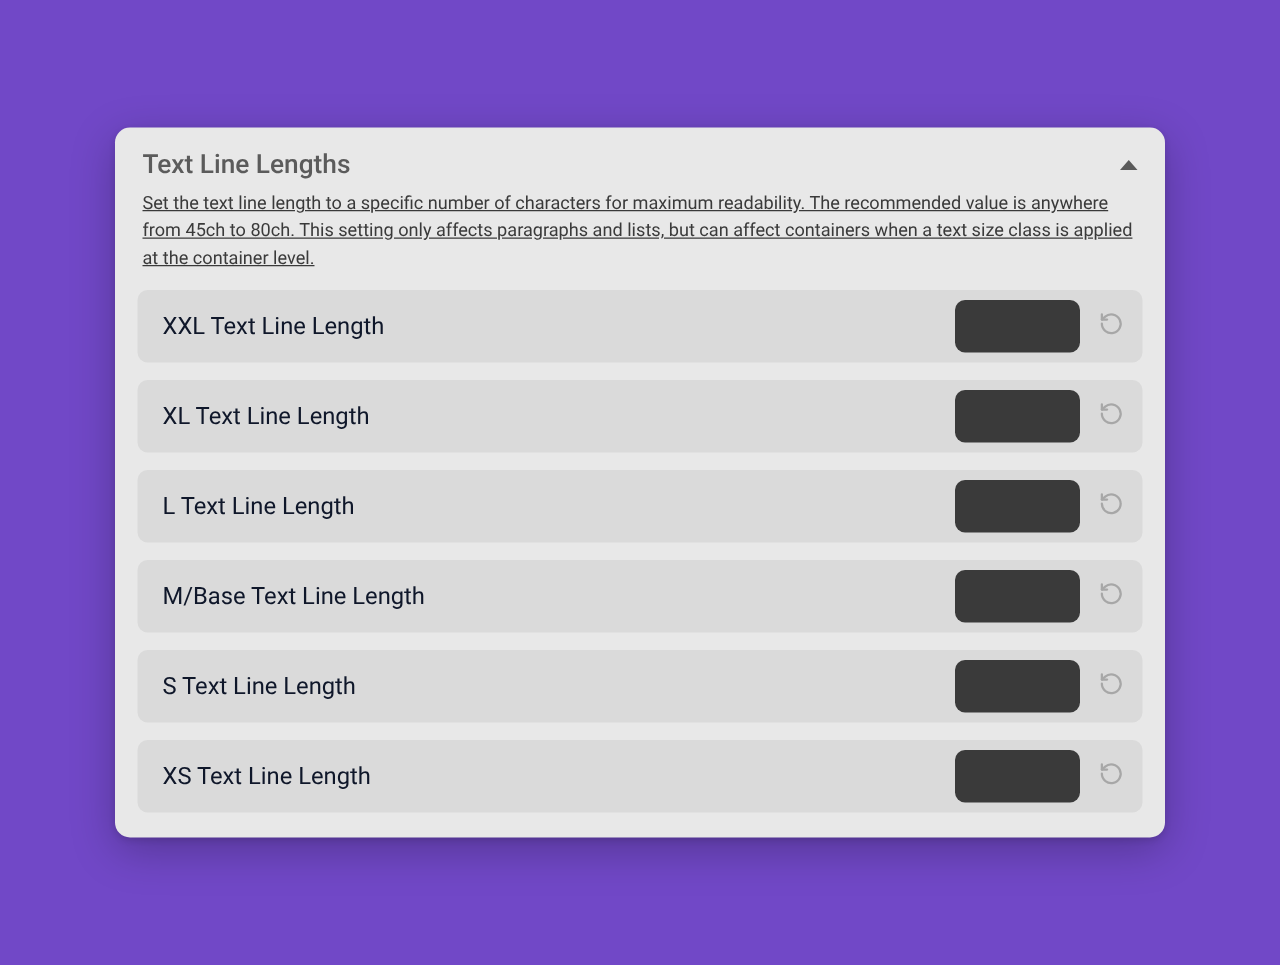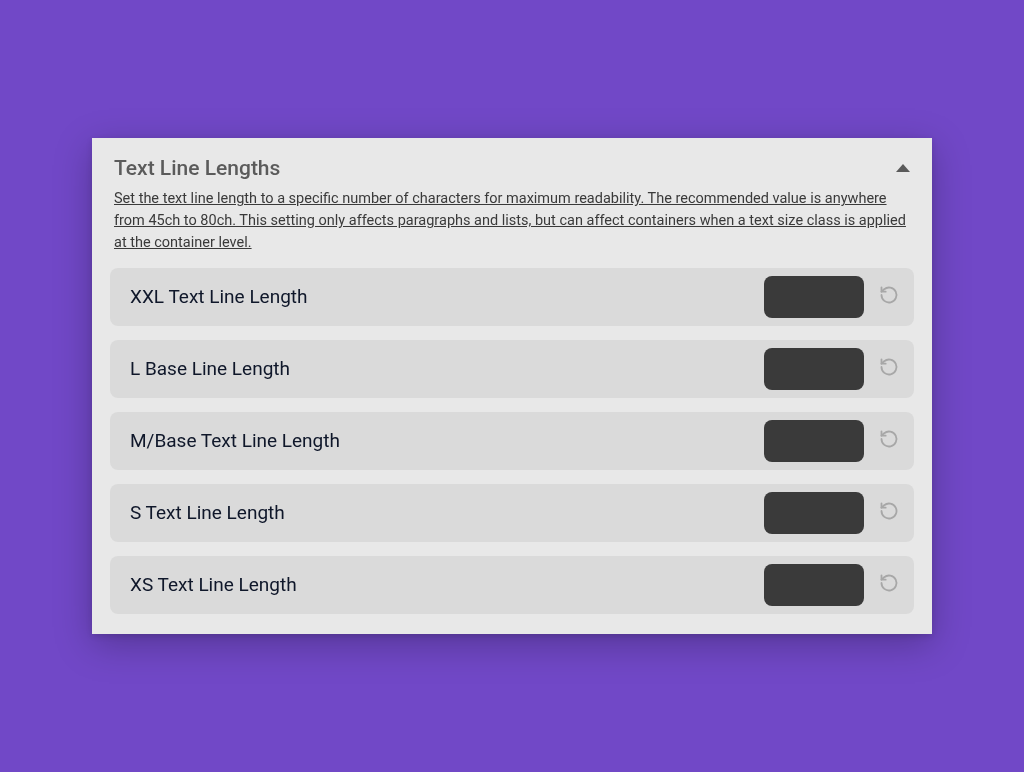--- a/index.html
+++ b/index.html
@@ -11,21 +11,21 @@
       font-family: -apple-system, BlinkMacSystemFont, "Segoe UI", Roboto, "Helvetica Neue", Arial, sans-serif;
       background: #7148c7;
       width: 1024px;
       height: 772px;
       display: flex;
       align-items: center;
       justify-content: center;
     }
     .panel {
       background: #e8e8e8;
-      border-radius: 0;
+      border-radius: 12px;
       width: 840px;
       padding: 18px 18px 20px 18px;
       box-shadow: 0 10px 35px rgba(0,0,0,0.25), 0 2px 6px rgba(0,0,0,0.12);
     }
     .panel-header {
       display: flex;
       align-items: center;
       justify-content: space-between;
       padding: 0 4px 8px 4px;
     }
@@ -118,23 +118,37 @@
         <span>
           <svg viewBox="0 0 24 24" fill="none" stroke="#6b6b6b" stroke-width="2.2" stroke-linecap="round" stroke-linejoin="round">
             <path d="M3 12a9 9 0 1 0 3.2-6.9L3 8"></path>
             <polyline points="3 3 3 8 8 8"></polyline>
           </svg>
         </span>
       </button>
     </div>
   </div>
 
-
-  <div class="row">
-    <div class="row-label">L Base Line Length</div>
+  <div class="row">
+    <div class="row-label">XL Text Line Length</div>
+    <div class="row-controls">
+      <input class="value-input" type="text" value="" style="">
+      <button class="reset-btn">
+        <span>
+          <svg viewBox="0 0 24 24" fill="none" stroke="#6b6b6b" stroke-width="2.2" stroke-linecap="round" stroke-linejoin="round">
+            <path d="M3 12a9 9 0 1 0 3.2-6.9L3 8"></path>
+            <polyline points="3 3 3 8 8 8"></polyline>
+          </svg>
+        </span>
+      </button>
+    </div>
+  </div>
+
+  <div class="row">
+    <div class="row-label">L Text Line Length</div>
     <div class="row-controls">
       <input class="value-input" type="text" value="" style="">
       <button class="reset-btn">
         <span>
           <svg viewBox="0 0 24 24" fill="none" stroke="#6b6b6b" stroke-width="2.2" stroke-linecap="round" stroke-linejoin="round">
             <path d="M3 12a9 9 0 1 0 3.2-6.9L3 8"></path>
             <polyline points="3 3 3 8 8 8"></polyline>
           </svg>
         </span>
       </button>

